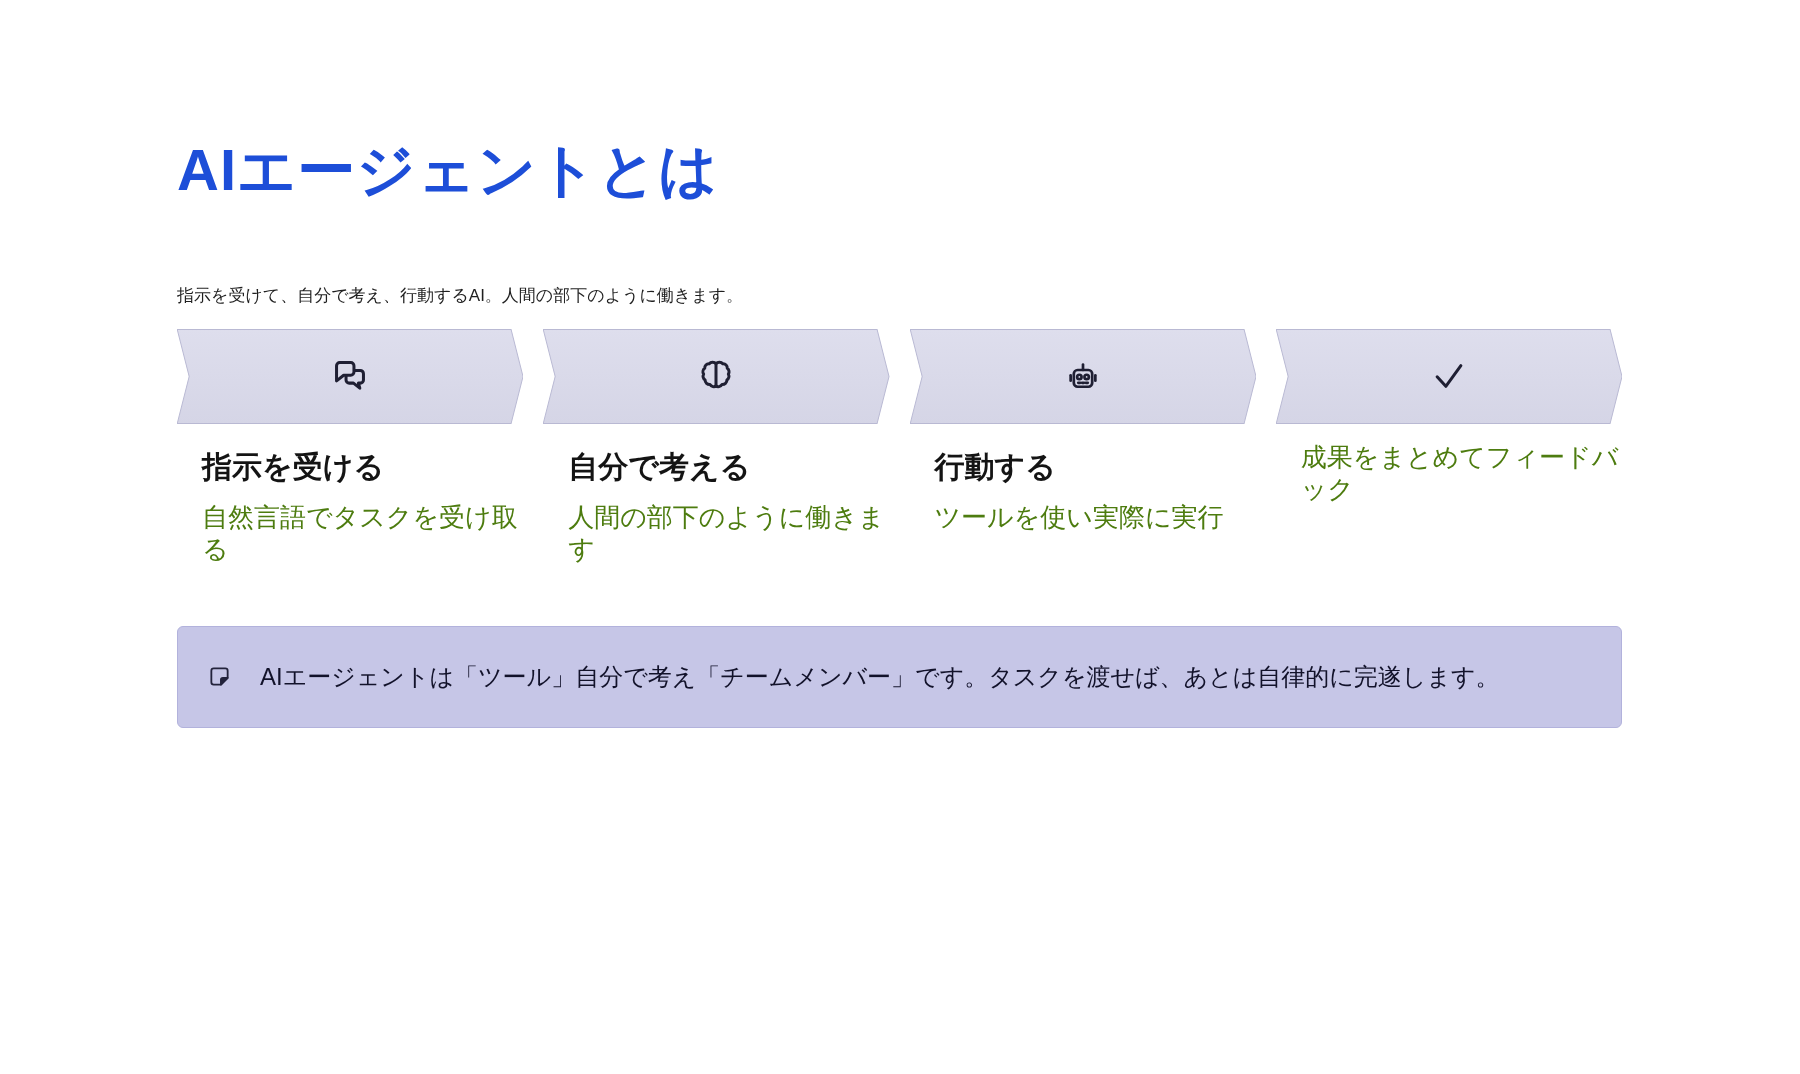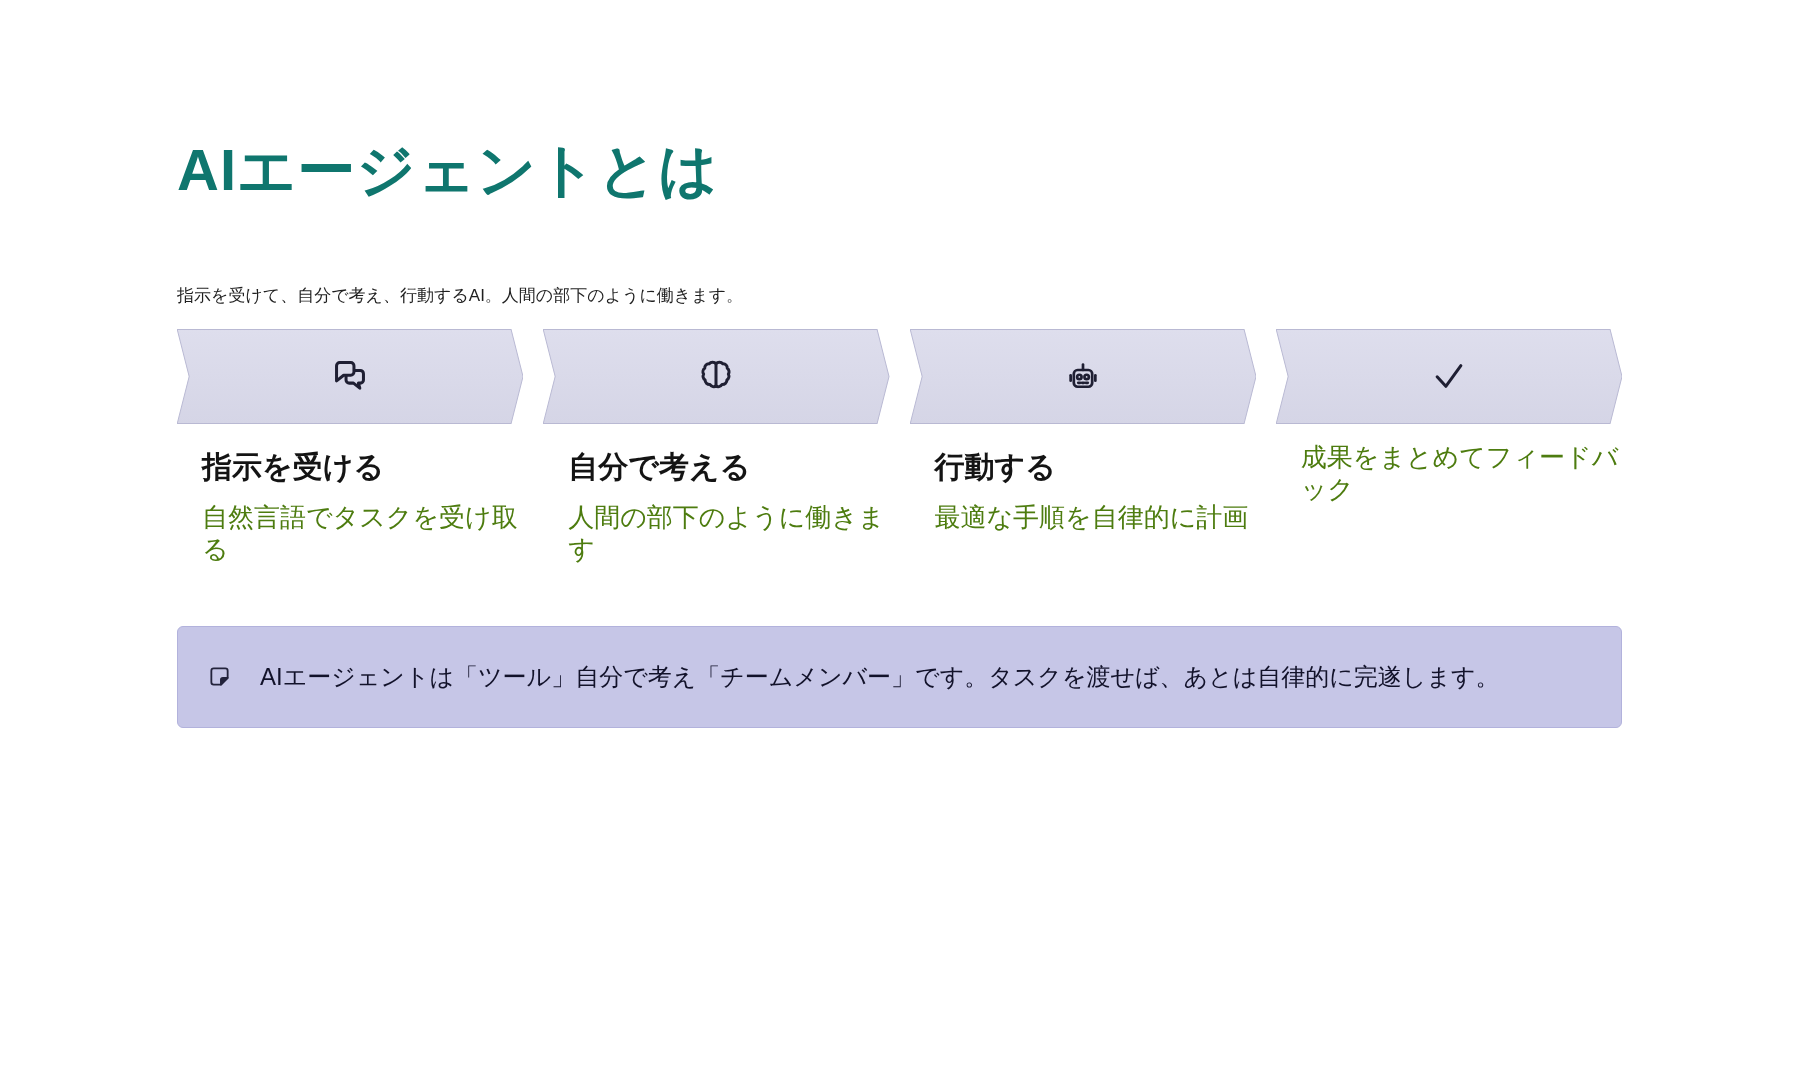--- a/index.html
+++ b/index.html
@@ -15,21 +15,21 @@
     position:absolute;
     left:177px;top:135px;
     width:1445px;
   }
   .title{
     margin:0;
     font-size:58px;
     font-weight:bold;
     line-height:1.2;
     letter-spacing:1px;
-    color:#0f766e;
+    color:#1d4ed8;
   }
   .subtitle{
     margin:74px 0 0 0;
     font-size:17px;
     line-height:34px;
     color:#1f1f1f;
   }
   .steps{
     margin-top:16px;
     display:grid;
@@ -162,21 +162,21 @@
               <circle cx="14.3" cy="12.6" r="1.4"></circle>
               <path d="M9 16.3h1.2"></path>
                 <path d="M11.4 16.3h1.2"></path>
                 <path d="M13.8 16.3h1.2"></path>
               <path d="M4.2 11.6v3.4"></path>
                 <path d="M19.8 11.6v3.4"></path>
             </svg>
           </span>
         </div>
         <div class="step-title">行動する</div>
-        <div class="step-desc">最適な手順を自律的に計画</div>
+        <div class="step-desc">ツールを使い実際に実行</div>
       </div>
 
       <div class="step">
         <div class="banner">
           <svg class="banner-shape" viewBox="0 0 712 95" preserveAspectRatio="none">
             <polygon points="0.5,0.5 687,0.5 711.5,47.5 687,94.5 0.5,94.5 25,47.5" fill="url(#bannerGrad)" stroke="#b9b9d3" stroke-width="1" vector-effect="non-scaling-stroke"></polygon>
           </svg>
           <span class="banner-icon">
             <svg viewBox="0 0 24 24" fill="none" stroke="#1f1f33" stroke-width="1.9" stroke-linecap="round" stroke-linejoin="round">
               <path d="M4.5 12.5l5.5 6L19.5 5.5"></path>

